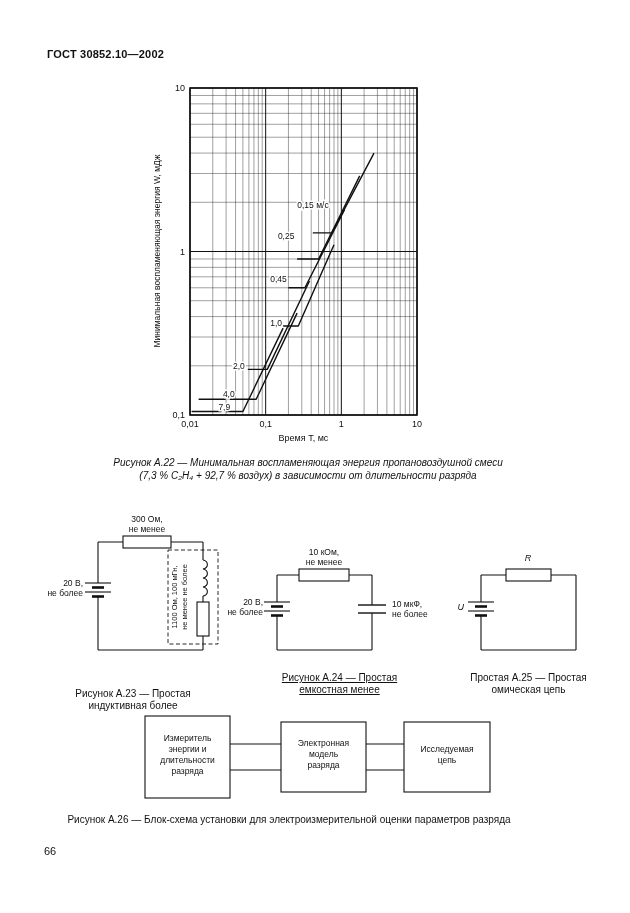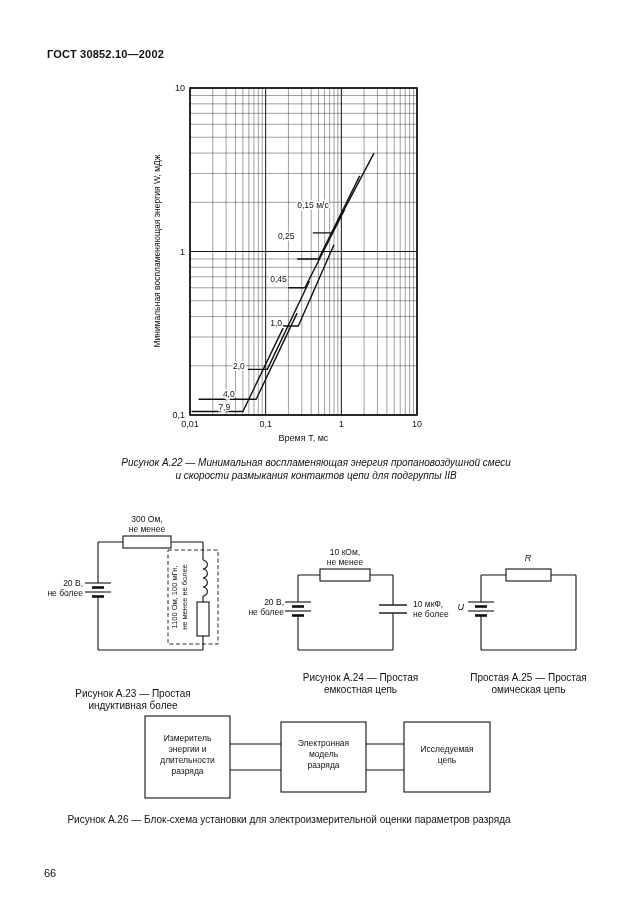--- a/index.html
+++ b/index.html
@@ -5,29 +5,29 @@
   * { margin:0; padding:0; box-sizing:border-box; }
   html,body { background:#ffffff; }
   .page {
     position:relative; width:630px; height:913px; background:#ffffff;
     font-family:"Liberation Sans","DejaVu Sans",sans-serif; color:#111; overflow:hidden;padding-left:15px;
   }
   .abs { position:absolute; }
   .header { left:47px; top:48px; font-size:11px; font-weight:bold; letter-spacing:0.2px; }
   svg { font-family:"Liberation Sans","DejaVu Sans",sans-serif; }
   .caption-a22 {
-    left:66px; top:456px; width:500px; text-align:center;
+    left:58px; top:456px; width:500px; text-align:center;
     font-style:italic; font-size:10px; line-height:13px;
   }
   .figure { position:absolute; }
   .fig-caption { text-align:center; font-size:10px; line-height:12px; margin-top:20px; }
   .fig-caption.cap24, .fig-caption.cap25 { margin-top:11px; }
   .fig-caption.cap23 { margin-left:-25px; }
   .caption-a26 { left:0; top:814px; width:578px; text-align:center; font-size:10px; }
-  .page-number { left:44px; top:845px; font-size:11px;margin-top:22px; }
+  .page-number { left:44px; top:845px; font-size:11px; }
 </style>
 </head>
 <body>
 
 <div class="page">
 
   <div class="abs header">ГОСТ 30852.10—2002</div>
 
   <svg id="chart-svg" class="abs" style="left:150px; top:80px;" width="280" height="368" viewBox="0 0 280 368">
     <g id="chart-plot">
@@ -100,21 +100,21 @@
         <text x="84.72388859833843" y="317.4711699625735" text-anchor="end" font-size="8.5" fill="#111" stroke="#fff" stroke-width="3" paint-order="stroke">4,0</text>
         <path d="M41.6,331.5 L92.9,331.5 L133.1,248.1" fill="none" stroke="#111" stroke-width="1.4" stroke-linejoin="round"></path>
         <text x="80.21523805619731" y="329.53521597788375" text-anchor="end" font-size="8.5" fill="#111" stroke="#fff" stroke-width="3" paint-order="stroke">7,9</text>
       </g>
     <text x="153.5" y="361" text-anchor="middle" font-size="9" fill="#111">Время Т, мс</text>
     <text x="10" y="171" transform="rotate(-90 10 171)" text-anchor="middle" font-size="8.5" fill="#111">Минимальная воспламеняющая энергия W, мДж</text>
   </svg>
 
   <div class="abs caption-a22">
     <div>Рисунок А.22 — Минимальная воспламеняющая энергия пропановоздушной смеси</div>
-    <div>и скорости размыкания контактов цепи для подгруппы IIB</div>
+    <div>(7,3 % C₂H₄ + 92,7 % воздух) в зависимости от длительности разряда</div>
   </div>
 
   <div class="figure" style="left:38px; top:512px; width:215px;">
     <svg width="215" height="152" viewBox="0 0 215 152">
       <g stroke="#111" stroke-width="1.1" fill="none">
         <path d="M60,30 H165 M60,138 H165 M60,30 V71 M60,85 V138 M165,30 V48 M165,84 V90 M165,124 V138"></path>
         <g>
           <line x1="47" y1="71" x2="73" y2="71"></line>
           <line x1="54" y1="75.5" x2="66" y2="75.5" stroke-width="2.6"></line>
           <line x1="47" y1="80" x2="73" y2="80"></line>
@@ -133,21 +133,21 @@
         <text transform="rotate(-90 139 85)" x="139" y="85" text-anchor="middle" font-size="7.5">1100 Ом, 100 мГн,</text>
         <text transform="rotate(-90 149 85)" x="149" y="85" text-anchor="middle" font-size="7.5">не менее не более</text>
       </g>
     </svg>
     <div class="fig-caption cap23">
       <div>Рисунок А.23 — Простая</div>
       <div>индуктивная более</div>
     </div>
   </div>
 
-  <div class="figure" style="left:248px; top:545px; width:225px;">
+  <div class="figure" style="left:227px; top:545px; width:225px;text-decoration:underline;">
     <svg width="225" height="112" viewBox="0 0 225 112">
       <g stroke="#111" stroke-width="1.1" fill="none">
         <path d="M50,30 H145 M50,105 H145 M50,30 V57 M50,71 V105 M145,30 V60 M145,68 V105"></path>
         <g>
           <line x1="37" y1="57" x2="63" y2="57"></line>
           <line x1="44" y1="61.5" x2="56" y2="61.5" stroke-width="2.6"></line>
           <line x1="37" y1="66" x2="63" y2="66"></line>
           <line x1="44" y1="70.5" x2="56" y2="70.5" stroke-width="2.6"></line>
         </g>
         <rect x="72" y="24" width="50" height="12" fill="#fff"></rect>
@@ -160,21 +160,21 @@
         <text x="97" y="10" text-anchor="middle">10 кОм,</text>
         <text x="97" y="20" text-anchor="middle">не менее</text>
         <text x="36" y="60" text-anchor="end">20 В,</text>
         <text x="36" y="70" text-anchor="end">не более</text>
         <text x="165" y="62">10 мкФ,</text>
         <text x="165" y="72">не более</text>
       </g>
     </svg>
     <div class="fig-caption cap24">
       <div>Рисунок А.24 — Простая</div>
-      <div>емкостная цепь</div>
+      <div>емкостная менее</div>
     </div>
   </div>
 
   <div class="figure" style="left:446px; top:545px; width:165px;">
     <svg width="165" height="112" viewBox="0 0 165 112">
       <g stroke="#111" stroke-width="1.1" fill="none">
         <path d="M35,30 H130 M35,105 H130 M130,30 V105 M35,30 V57 M35,71 V105"></path>
         <g>
           <line x1="22" y1="57" x2="48" y2="57"></line>
           <line x1="29" y1="61.5" x2="41" y2="61.5" stroke-width="2.6"></line>

